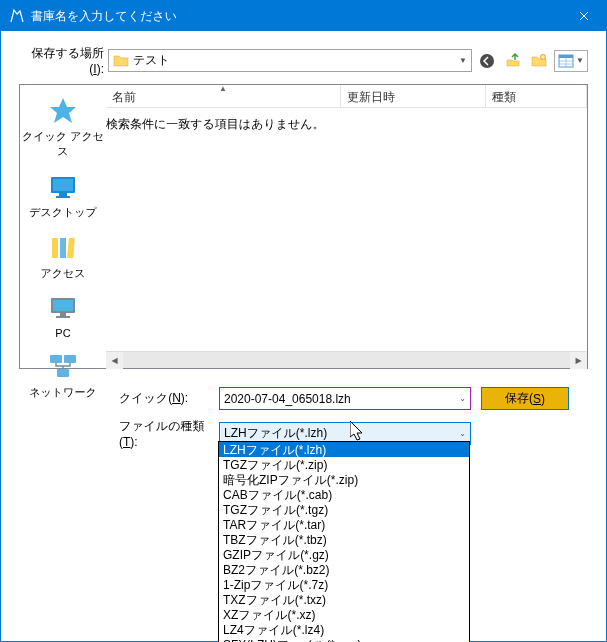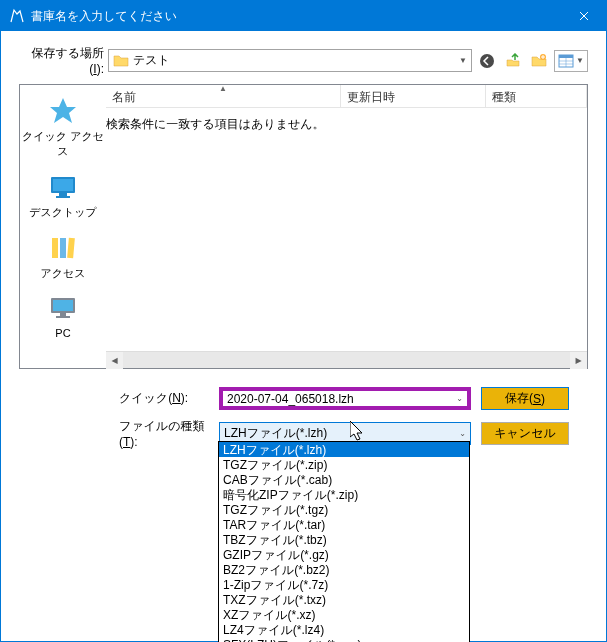--- a/index.html
+++ b/index.html
@@ -31,21 +31,21 @@
 .col3 { flex: 1; }
 .sort-arrow { position: absolute; top: -1px; left: 50%; transform: translateX(-50%); font-size: 8px; color: #666; }
 .empty-msg { text-align: left; padding-top: 8px; color: #000; font-size: 12px; }
 .hscroll { height: 17px; background: #f0f0f0; display: flex; align-items: center; border-top: 1px solid #ddd; }
 .hscroll-btn { width: 17px; height: 17px; background: #f0f0f0; display: flex; align-items: center; justify-content: center; font-size: 8px; color: #606060; }
 .hscroll-track { flex: 1; background: #e8e8e8; height: 100%; }
 .bottom-controls { margin-top: 18px; padding-left: 100px; }
 .control-row { display: flex; align-items: center; margin-bottom: 8px; }
 .control-label { width: 100px; font-size: 12px; }
 .control-label u { text-decoration: underline; }
-.text-input { width: 252px; height: 23px; border: 4px solid #a21caf; padding: 0 4px; font-size: 12px; display: flex; align-items: center; }
+.text-input { width: 252px; height: 23px; border: 1px solid #a21caf; padding: 0 4px; font-size: 12px; display: flex; align-items: center; }
 .combo-input { width: 252px; height: 23px; border: 1px solid #0078d7; background: #e5f1fb; padding: 0 4px; font-size: 12px; display: flex; align-items: center; position: relative; }
 .combo-input .dropdown-arrow { margin-left: auto; }
 .action-btn { width: 88px; height: 23px; border: 1px solid #adadad; background: #eab308; margin-left: 10px; font-size: 12px; display: flex; align-items: center; justify-content: center; }
 .action-btn.primary { border: 1px solid #0078d7; }
 .action-btn u { text-decoration: underline; }
 .dropdown-list { position: absolute; left: 217px; top: 440px; width: 252px; border: 1px solid #000; background: #fff; z-index: 10; }
 .dropdown-item { padding: 2px 4px; font-size: 12px; height: 15px; line-height: 13px; }
 .dropdown-item.selected { background: #0078d7; color: #fff; }
 .cursor { position: absolute; left: 349px; top: 420px; z-index: 20; pointer-events: none; }
 .dropdown-arrow { font-size: 8px; color: #555; }
@@ -150,20 +150,31 @@
           <span class="place-icon">
             <svg width="32" height="32" viewBox="0 0 32 32">
                 <rect x="4" y="5" width="24" height="15" rx="1" fill="#808893"></rect>
                 <rect x="6" y="7" width="20" height="11" fill="#4fb3e5"></rect>
                 <rect x="13" y="20" width="6" height="3" fill="#808893"></rect>
                 <rect x="9" y="23" width="14" height="2" fill="#808893"></rect>
               </svg>
           </span>
           <span class="place-label">PC</span>
         </div>
+        <div class="place">
+          <span class="place-icon">
+            <svg width="32" height="32" viewBox="0 0 32 32">
+                <rect x="3" y="4" width="12" height="8" rx="1" fill="#5fb3e5"></rect>
+                <rect x="17" y="4" width="12" height="8" rx="1" fill="#5fb3e5"></rect>
+                <rect x="10" y="18" width="12" height="8" rx="1" fill="#5fb3e5"></rect>
+                <path d="M9 12v3h14v-3M16 15v3" stroke="#7a8999" stroke-width="1.5" fill="none"></path>
+              </svg>
+          </span>
+          <span class="place-label">ネットワーク</span>
+        </div>
       </div>
 
       <div class="filelist">
         <div class="columns">
           <div class="col col1">
             <span class="sort-arrow">▲</span>
             <span>名前</span>
           </div>
           <div class="col col2">更新日時</div>
           <div class="col col3">種類</div>
@@ -190,31 +201,30 @@
             <u>S</u>
             <span>)</span>
           </div>
       </div>
       <div class="control-row">
         <span class="control-label"><span>ファイルの種類(</span><u>T</u><span>):</span></span>
         <div class="combo-input">
           <span>LZHファイル(*.lzh)</span>
           <span class="dropdown-arrow">⌄</span>
         </div>
-        <div class="action-btn">キャンセル</div>
       </div>
     </div>
 
   </div>
 
   <div class="dropdown-list" id="filetype-dropdown">
       <div class="dropdown-item selected">LZHファイル(*.lzh)</div>
       <div class="dropdown-item">TGZファイル(*.zip)</div>
+      <div class="dropdown-item">暗号化ZIPファイル(*.zip)</div>
       <div class="dropdown-item">CABファイル(*.cab)</div>
-      <div class="dropdown-item">暗号化ZIPファイル(*.zip)</div>
       <div class="dropdown-item">TGZファイル(*.tgz)</div>
       <div class="dropdown-item">TARファイル(*.tar)</div>
       <div class="dropdown-item">TBZファイル(*.tbz)</div>
       <div class="dropdown-item">GZIPファイル(*.gz)</div>
       <div class="dropdown-item">BZ2ファイル(*.bz2)</div>
       <div class="dropdown-item">1-Zipファイル(*.7z)</div>
       <div class="dropdown-item">TXZファイル(*.txz)</div>
       <div class="dropdown-item">XZファイル(*.xz)</div>
       <div class="dropdown-item">LZ4ファイル(*.lz4)</div>
       <div class="dropdown-item">SFX(LZH)ファイル(*.exe)</div>

